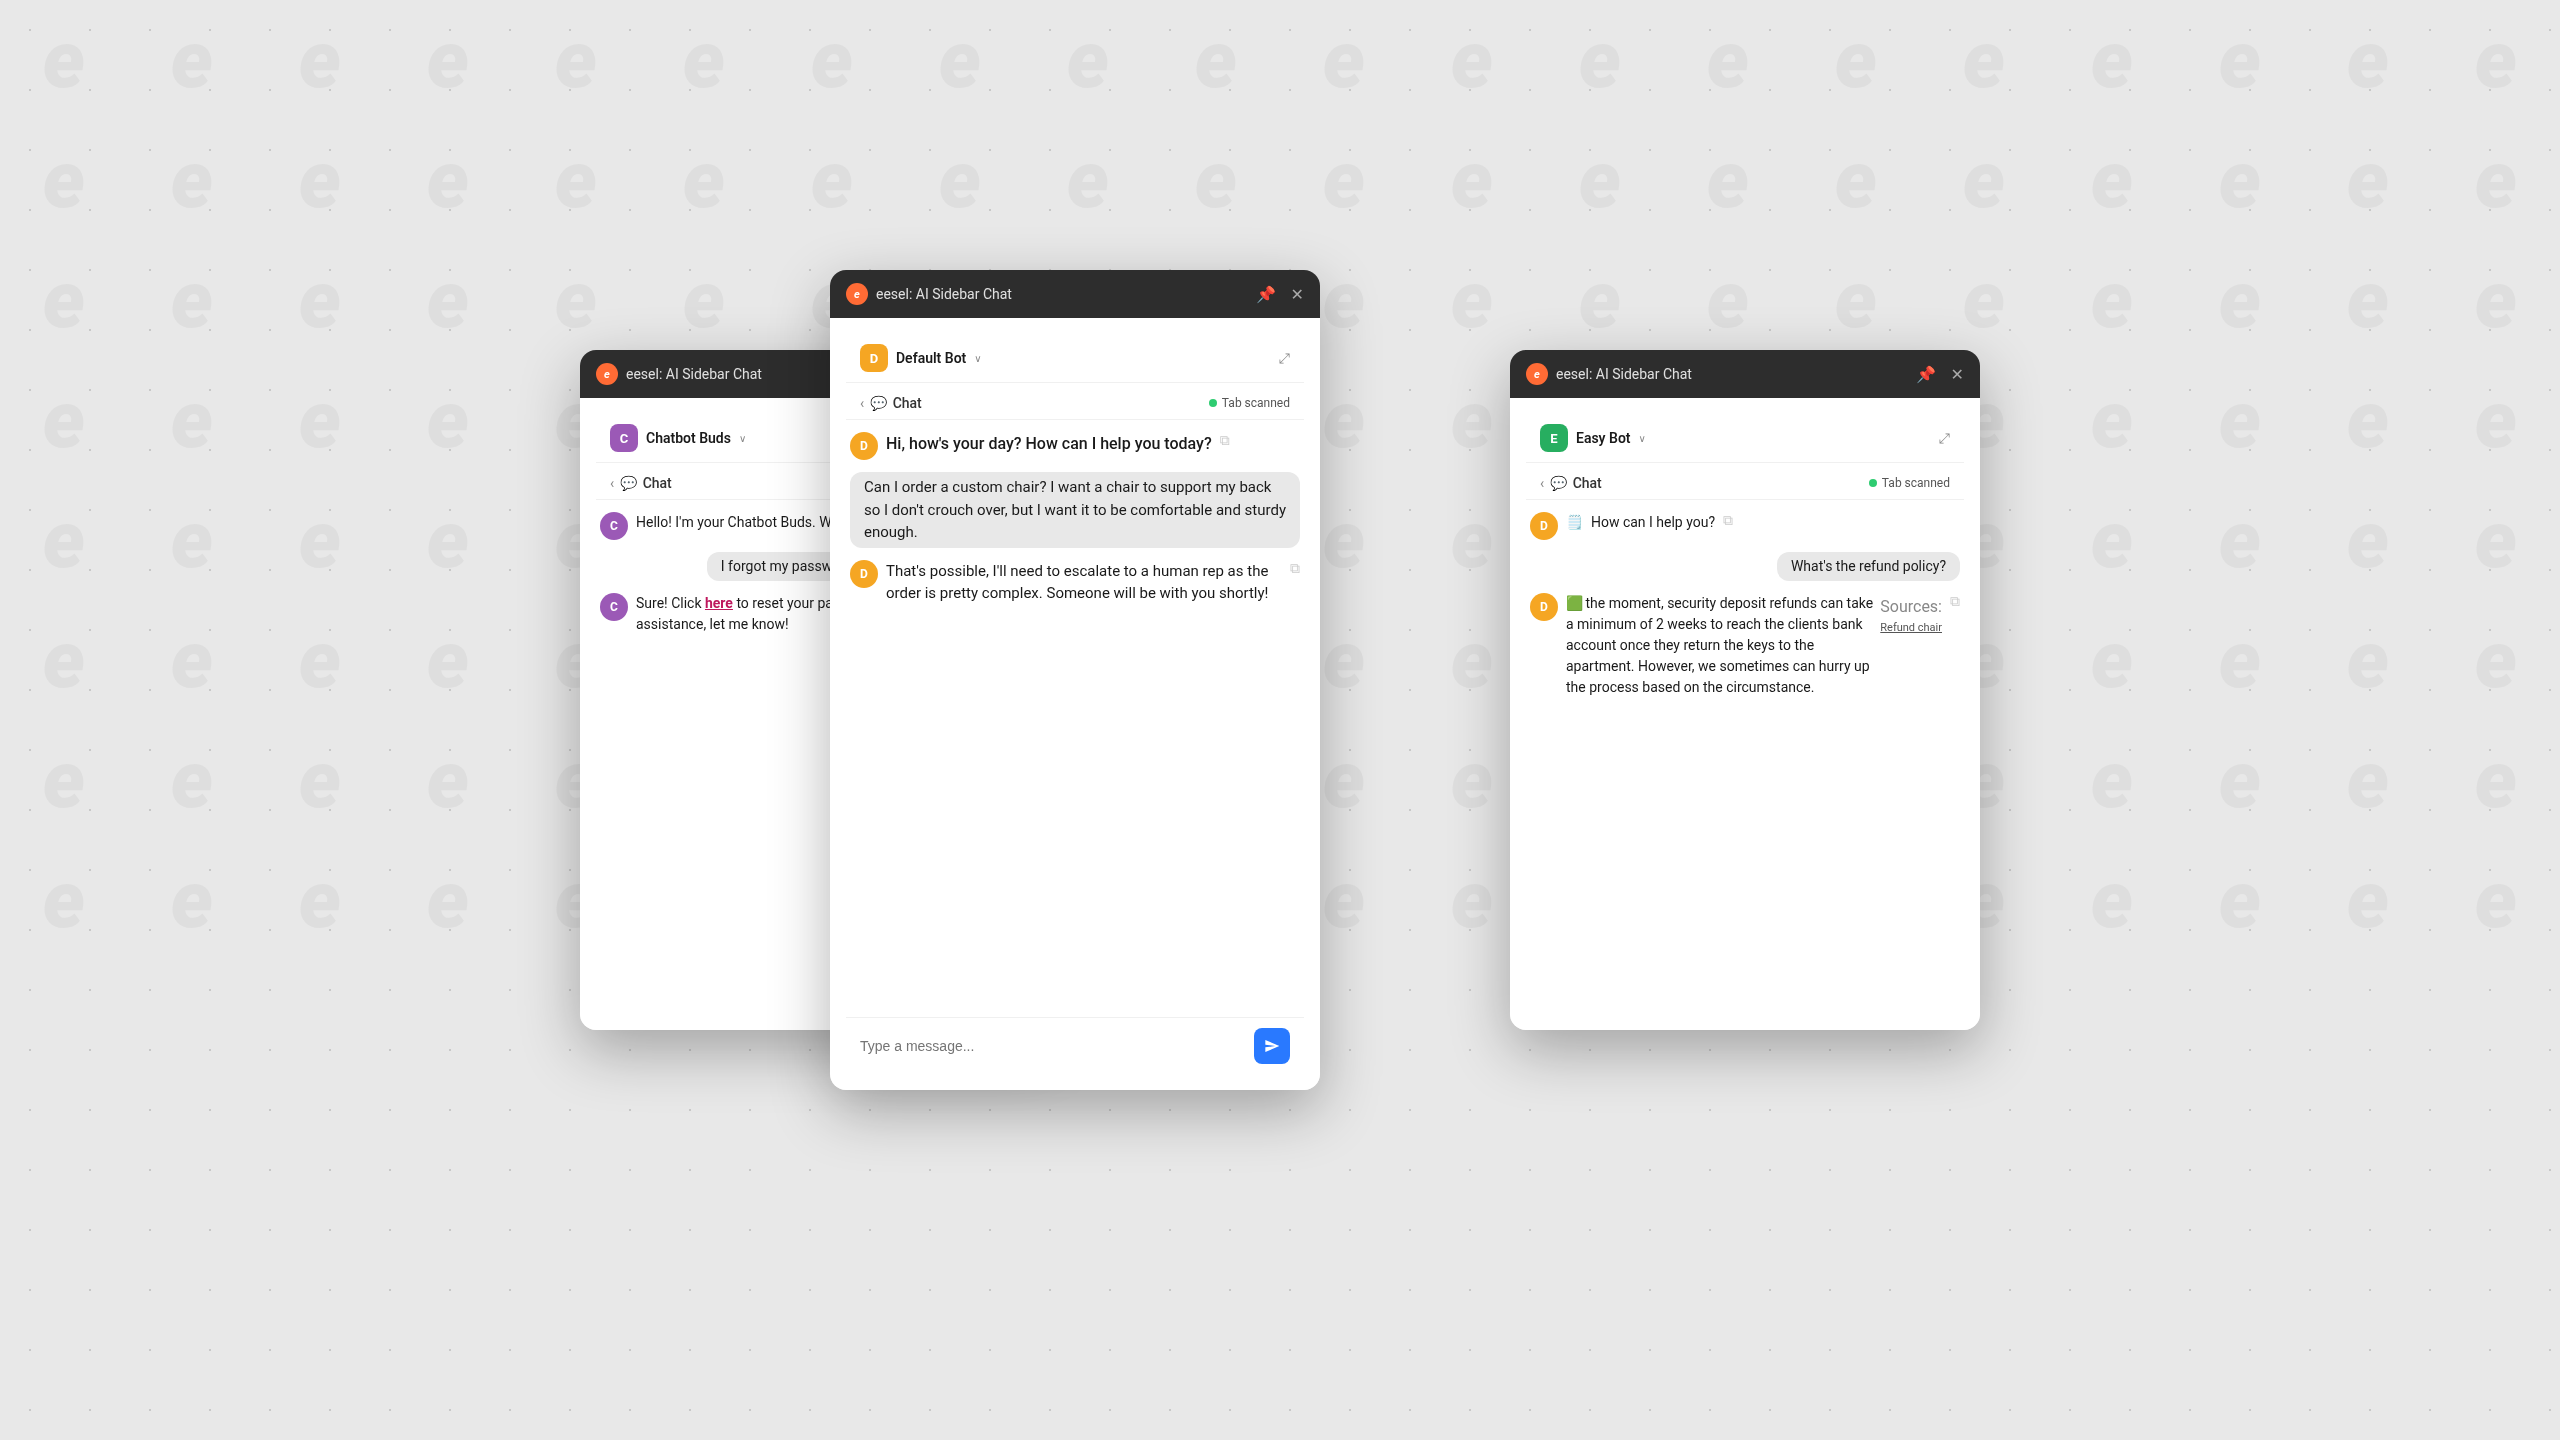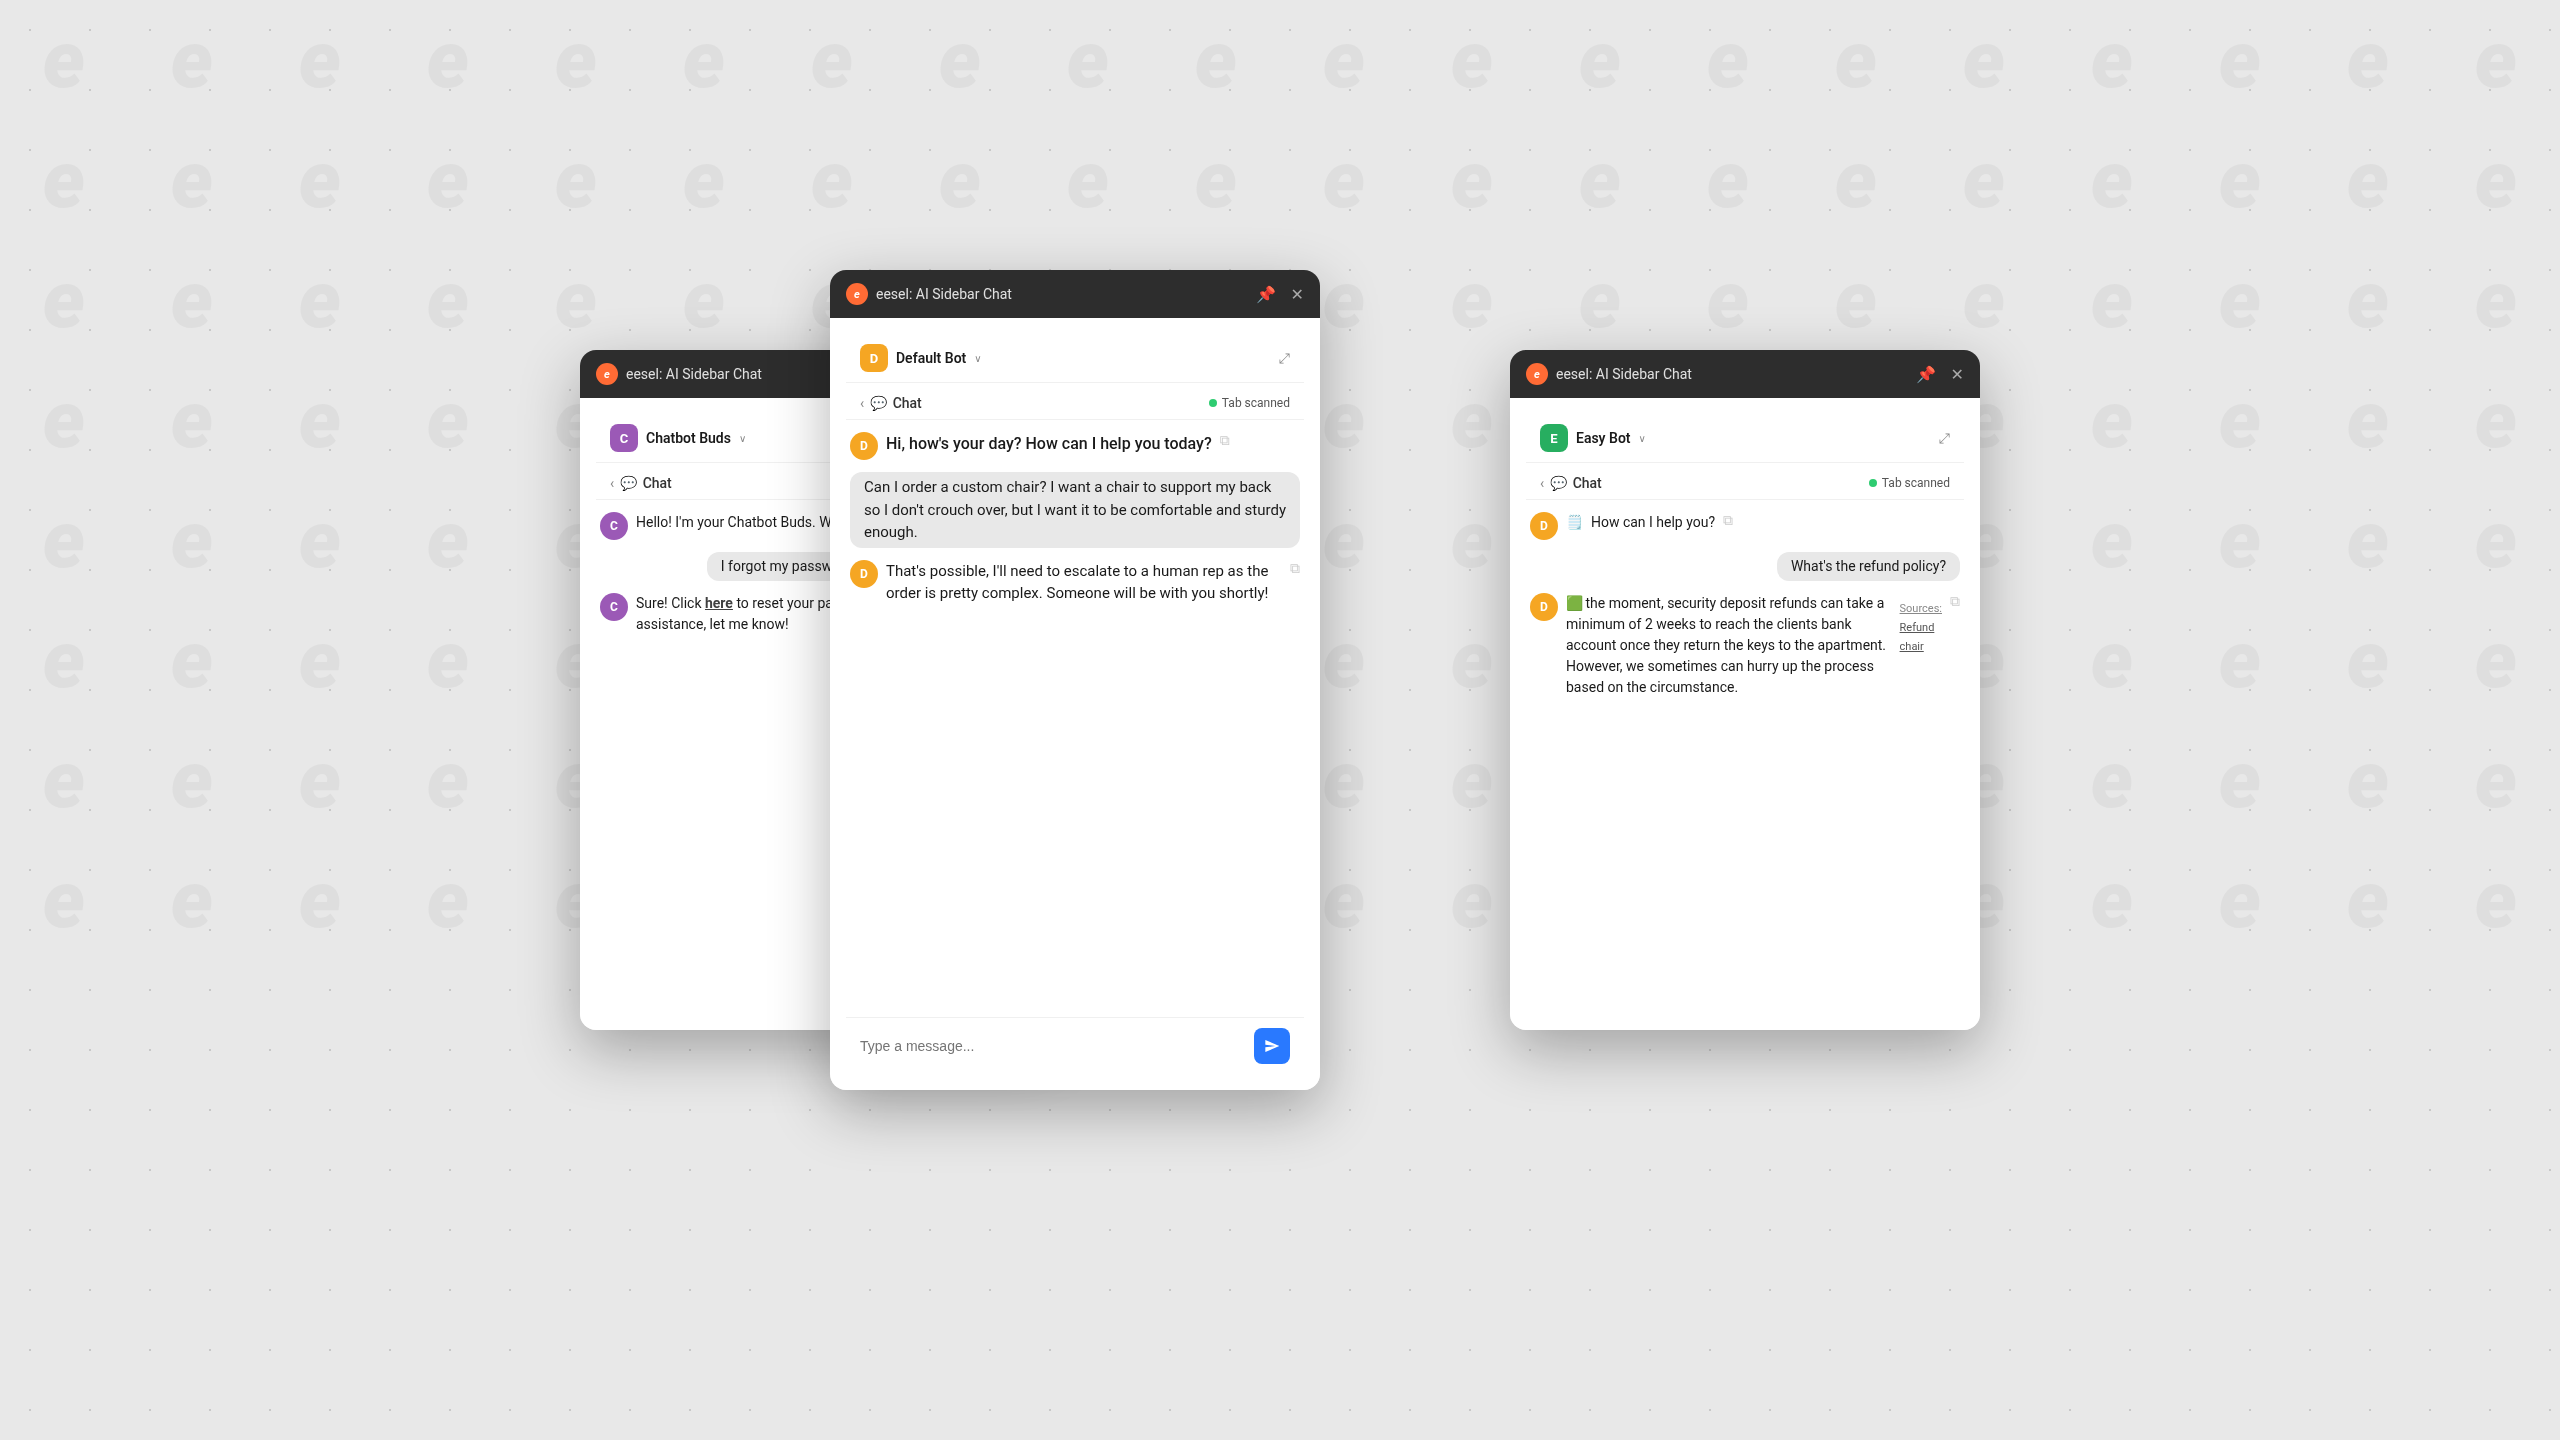--- a/index.html
+++ b/index.html
@@ -245,24 +245,23 @@
       padding: 0;
     }
     .copy-icon {
       font-size: 14px;
       color: #ccc;
       margin-left: 4px;
       cursor: pointer;
     }
 
     .sources-text {
-      font-size: 11px;
+      font-size: 16px;
       color: #888;
       margin-top: 4px;
-      text-decoration: underline;
     }
     .sources-link {
       font-size: 11px;
       color: #555;
       text-decoration: underline;
       cursor: pointer;
     }
 
     
     .input-area {
@@ -328,21 +327,21 @@
       height: 680px;
       z-index: 2;
     }
     .window-right .chat-body {
       height: calc(100% - 48px);
     }
 
     .here-link {
       font-weight: 700;
       text-decoration: underline;
-      color: #404040;
+      color: #be185d;
     }
 
     .message-bubble strong {
       font-weight: 700;
     }
   </style>
 </head>
 <body>
 
 <div class="bg-pattern">

